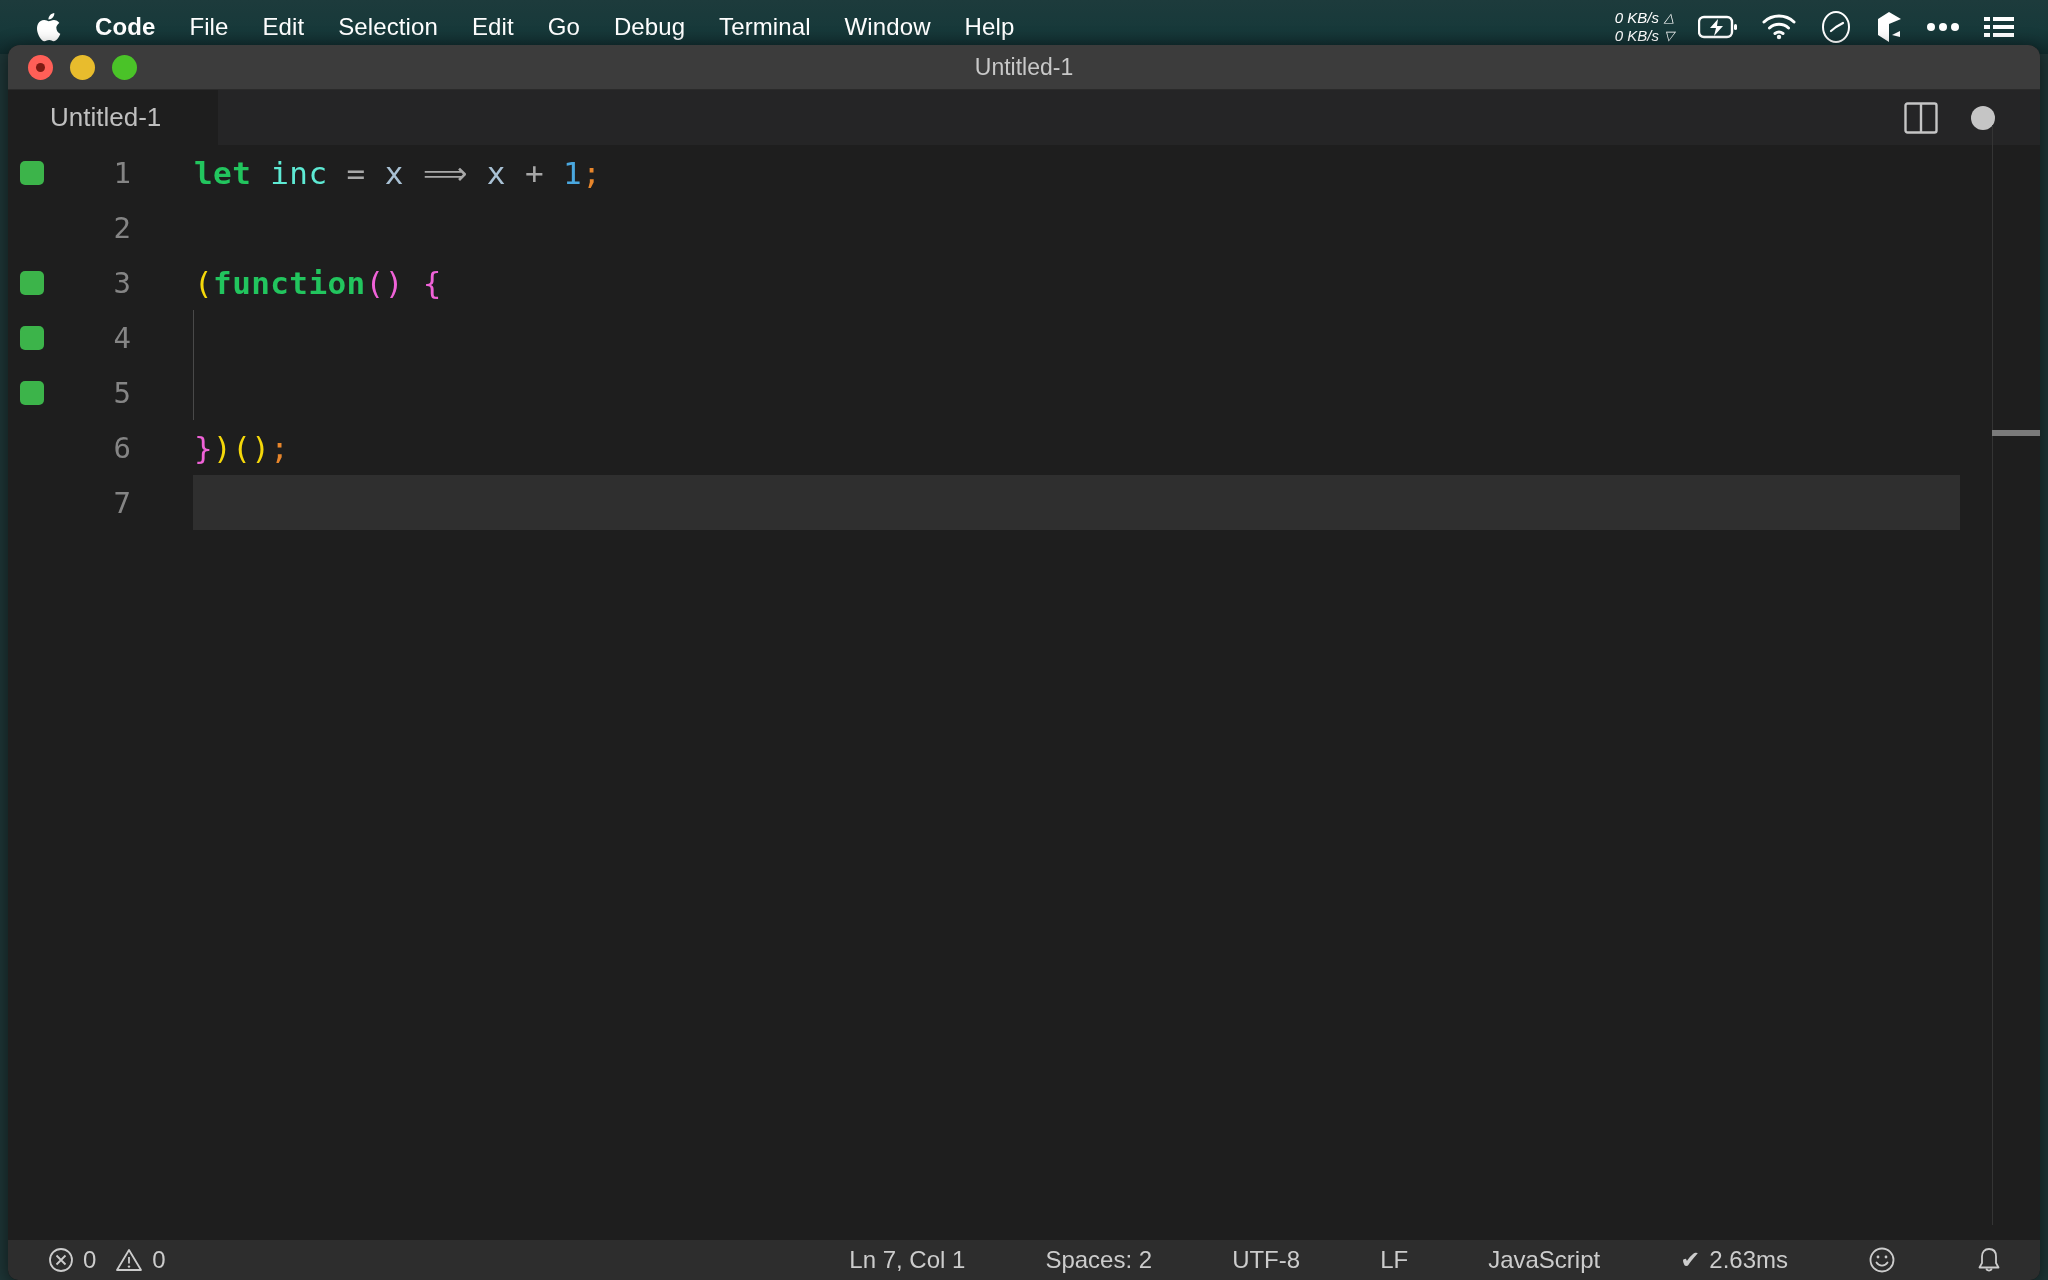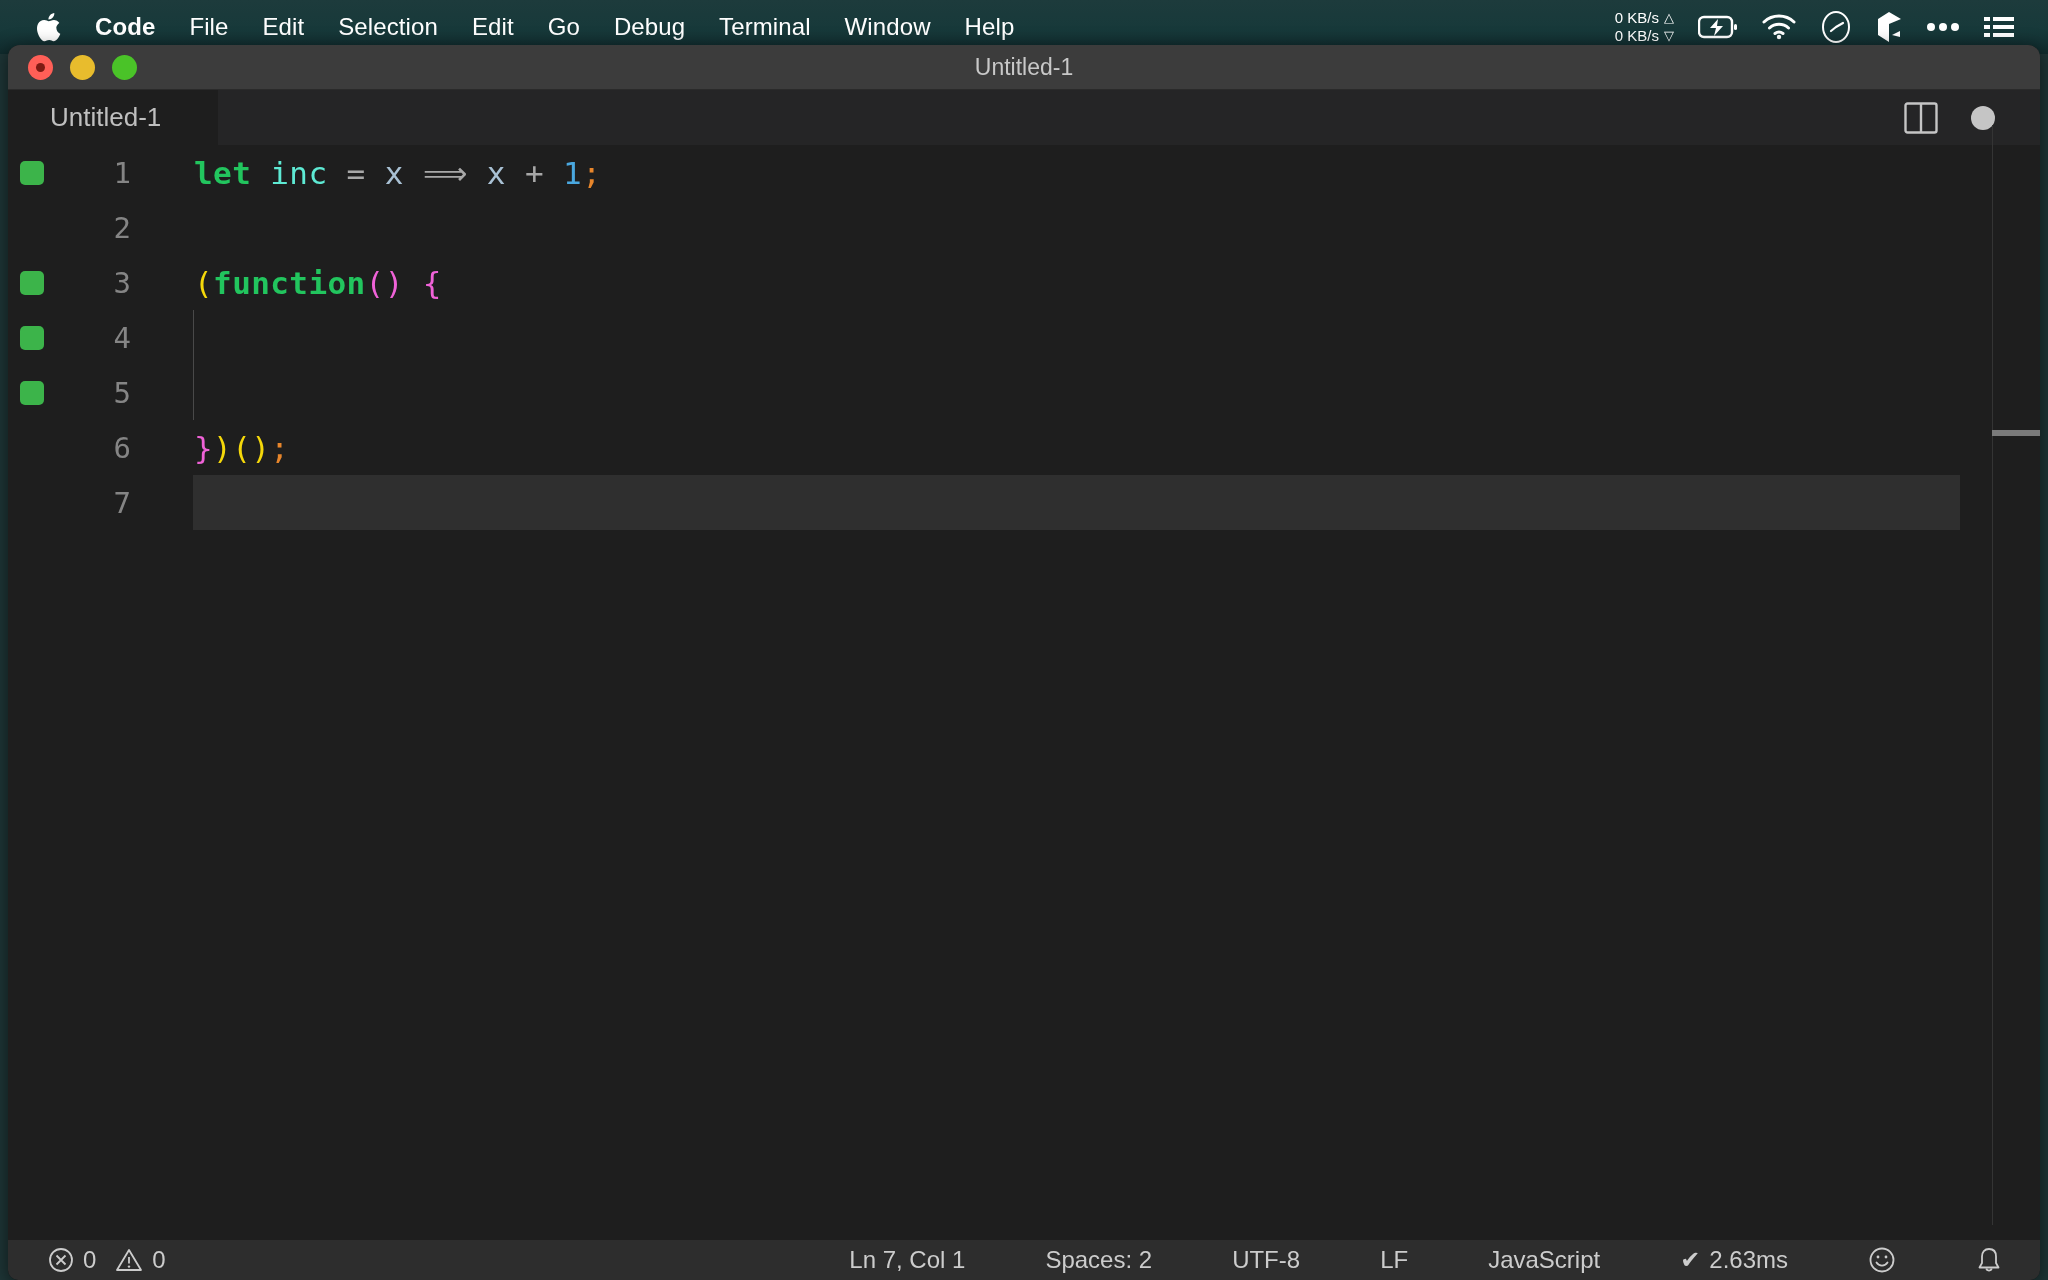--- a/index.html
+++ b/index.html
@@ -24,20 +24,21 @@
   }
   .mb-item {
     padding:0 17px; height:100%;
     display:flex; align-items:center; white-space:nowrap;
     font-size:24px; letter-spacing:0.1px;
   }
   .mb-item.bold { font-weight:bold; }
   .mb-right {
     margin-left:auto; display:flex; align-items:center; height:100%;
     padding-right:22px;
+    font-style:italic;
   }
   .net-speed {
     display:flex; flex-direction:column; justify-content:center;
     font-size:15px; line-height:18px; margin-right:12px; text-align:right;
   }
   .net-row { display:flex; align-items:center; gap:5px; justify-content:flex-end; }
   .tri { font-size:13px; }
   .mb-icon {
     display:flex; align-items:center; justify-content:center;
     margin:0 12px; height:100%;

